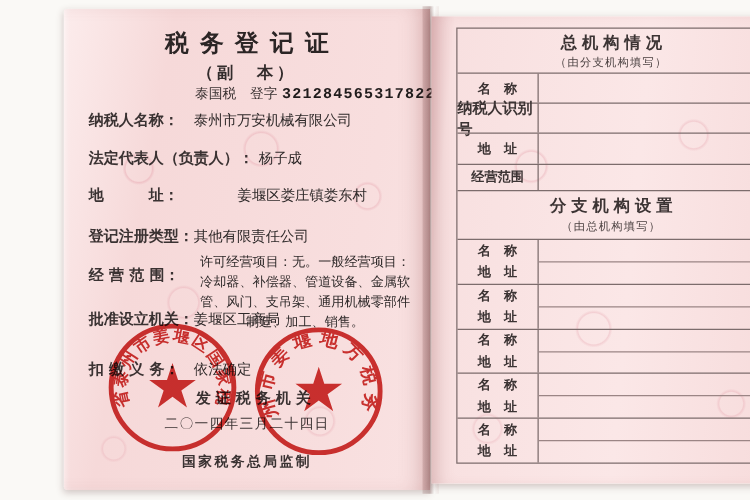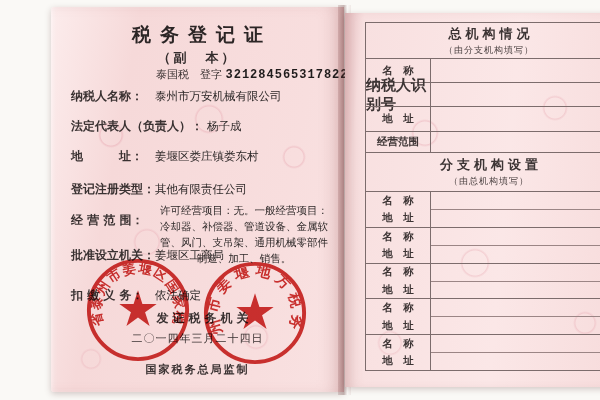--- a/index.html
+++ b/index.html
@@ -58,21 +58,21 @@
     font-family:"Liberation Mono","DejaVu Sans Mono",monospace;
     font-size:12px;font-weight:700;color:#201c1c;letter-spacing:1px;
   }
   .lrow{
     position:absolute;left:20px;width:262px;display:flex;align-items:flex-start;
     font-size:12px;color:#3a3232;
   }
   .llabel{font-weight:600;white-space:nowrap;}
   .fixw .llabel{display:inline-block;min-width:84px;flex:none;}
   .lvalue{font-size:11.5px;color:#2e2929;padding-top:1px;text-align:center;}
-  .f0{top:81px;}  .f1{top:111px;} .f2{top:141px;} .f3{top:174px;}
+  .f0{top:81px;}  .f1{top:111px;} .f2{top:141px;gap:35px;} .f3{top:174px;}
   .f4{top:194px;} .f4 .llabel{margin-top:11px;}
   .f4 .lvalue{width:178px;line-height:16px;font-size:10.5px;}
   .f5{top:240px;} .f6{top:280px;}
   .lp-issuer{
     position:absolute;left:0;top:303px;width:100%;text-align:center;
     font-size:12px;font-weight:600;letter-spacing:4px;padding-left:14px;
     box-sizing:border-box;color:#3a3232;
   }
   .lp-date{
     position:absolute;left:0;top:324px;width:100%;text-align:center;
@@ -99,21 +99,21 @@
   .sect2{height:38px;flex:none;border-top:1px solid #7c6c6c;}
   .sect-title{font-size:13px;font-weight:700;letter-spacing:4px;padding-left:4px;}
   .sect-sub{font-size:9px;letter-spacing:1px;margin-top:1px;color:#4a4040;}
   .trow{display:flex;border-top:1px solid #7c6c6c;flex:none;}
   .r0{height:23px;} .r1{height:23px;} .r2{height:24px;} .r3{height:20px;}
   .tlabel{
     width:64px;flex:none;border-right:1px solid #7c6c6c;
     display:flex;align-items:center;justify-content:center;
     font-size:10.5px;font-weight:600;letter-spacing:0;
   }
-  .tlabel.small{font-size:15px;letter-spacing:0;}
+  .tlabel.small{font-size:12px;letter-spacing:0;}
   .tvalue{flex:1;}
   .pairblock{flex:1;display:flex;border-top:1px solid #7c6c6c;}
   .pairlabels{
     width:64px;flex:none;border-right:1px solid #7c6c6c;
     display:flex;flex-direction:column;
   }
   .pairlabels div{
     flex:1;display:flex;align-items:center;justify-content:center;
     font-size:10.5px;font-weight:600;
   }

